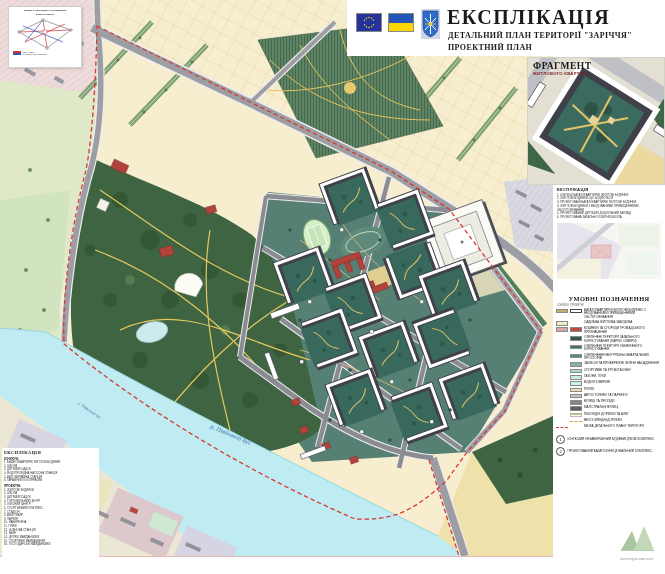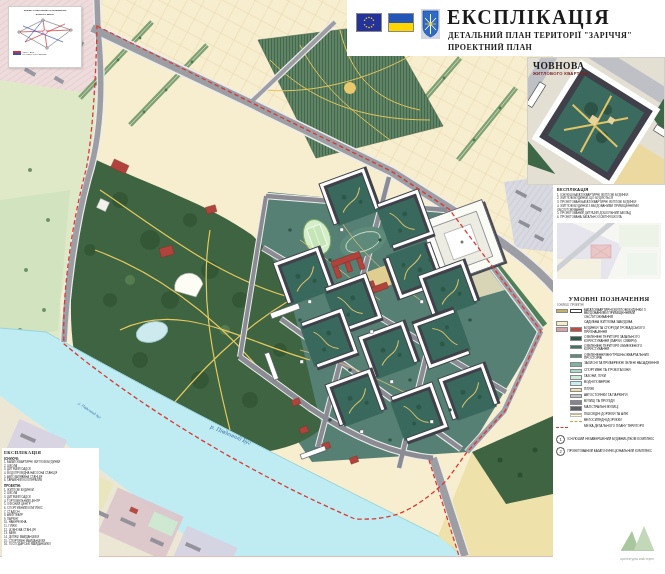--- a/index.html
+++ b/index.html
@@ -478,21 +478,21 @@
     </svg>
     <div class="t-city">ЕКСПЛІКАЦІЯ</div>
     <div class="t-sub1">ДЕТАЛЬНИЙ ПЛАН ТЕРИТОРІЇ "ЗАРІЧЧЯ"</div>
     <div class="t-sub2">ПРОЕКТНИЙ ПЛАН</div>
   </div>
 
   <div class="right-panel"></div>
 
   <div class="fragment-box">
     <div class="frag-head">
-      <div class="frag-title">ЧОВНОВА</div>
+      <div class="frag-title">ФРАГМЕНТ</div>
       <div class="frag-sub">ЖИТЛОВОГО КВАРТАЛУ</div>
     </div>
     <svg width="136" height="126" viewBox="0 0 136 126">
       <rect width="136" height="126" fill="#e3dfd3"></rect>
       <g transform="rotate(32 68 66)">
         <rect x="-40" y="-2" width="220" height="16" fill="#bfbfc6"></rect>
         <rect x="-14" y="-40" width="14" height="210" fill="#bfbfc6"></rect>
         <polygon points="112,-10 180,-10 180,60 112,30" fill="#3d6746"></polygon>
         <polygon points="-30,100 60,130 -30,150" fill="#3d6746"></polygon>
         <rect x="112" y="60" width="70" height="60" fill="#ecd9a0"></rect>

